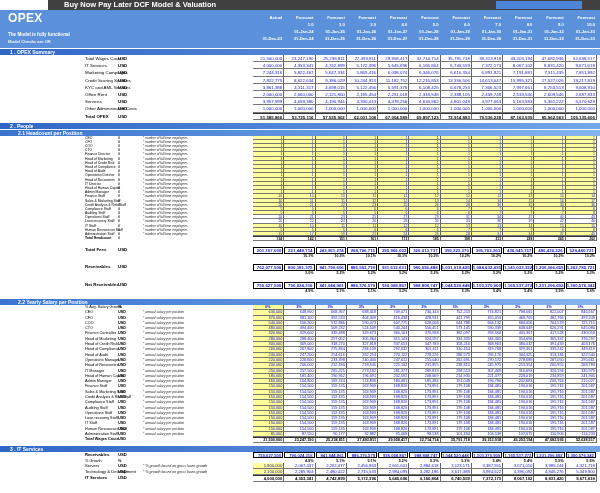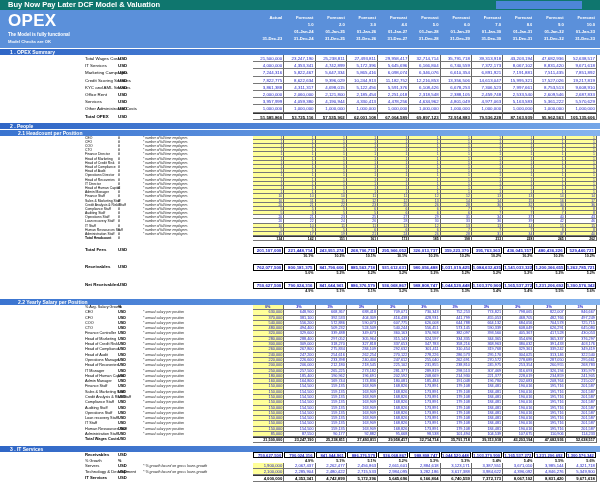--- a/index.html
+++ b/index.html
@@ -1,25 +1,25 @@
 <!DOCTYPE html>
 <html><head>
 <meta charset="utf-8">
 <style>
   html,body{margin:0;padding:0;}
   body{width:600px;height:493px;overflow:hidden;background:#fff;
        font-family:"Liberation Sans",sans-serif;position:relative;-webkit-font-smoothing:antialiased;}
   *{box-sizing:border-box;}
 
-  .titlebar{height:10px;background:#0f766e;color:#fff;font-weight:bold;font-size:7.5px;
-            line-height:10px;padding-left:8px;position:relative;white-space:nowrap;}
+  .titlebar{height:10px;background:#404040;color:#fff;font-weight:bold;font-size:7.5px;
+            line-height:10px;padding-left:16px;position:relative;white-space:nowrap;margin-left:48px;}
   .titlebar .corner{position:absolute;right:18px;top:1px;width:86px;height:8px;background:#4d86d8;}
 
   .band{height:38px;background:#5b90da;position:relative;color:#fff;}
-  .sheet-title{position:absolute;left:8px;top:1px;font-size:17px;font-weight:bold;letter-spacing:.3px;text-align:center;}
+  .sheet-title{position:absolute;left:8px;top:1px;font-size:12px;font-weight:bold;letter-spacing:.3px;text-align:center;}
   .status1{position:absolute;left:8px;top:22px;font-size:4.6px;font-weight:bold;}
   .status2{position:absolute;left:8px;top:29px;font-size:4.2px;font-weight:bold;opacity:.92;}
   .colheads{position:absolute;left:253px;top:4px;width:344px;display:grid;
             grid-template-columns:repeat(11,1fr);}
   .colhead{font-size:4.2px;font-weight:bold;text-align:right;padding-right:2px;}
   .colhead div{height:7px;line-height:7px;overflow:hidden;}
 
   .secbar{height:7px;line-height:7px;color:#fff;font-weight:bold;font-size:5px;
           padding-left:10px;background:linear-gradient(to right,#2f66c6,#74a6e8);
           border-top:1px solid #fff;}

